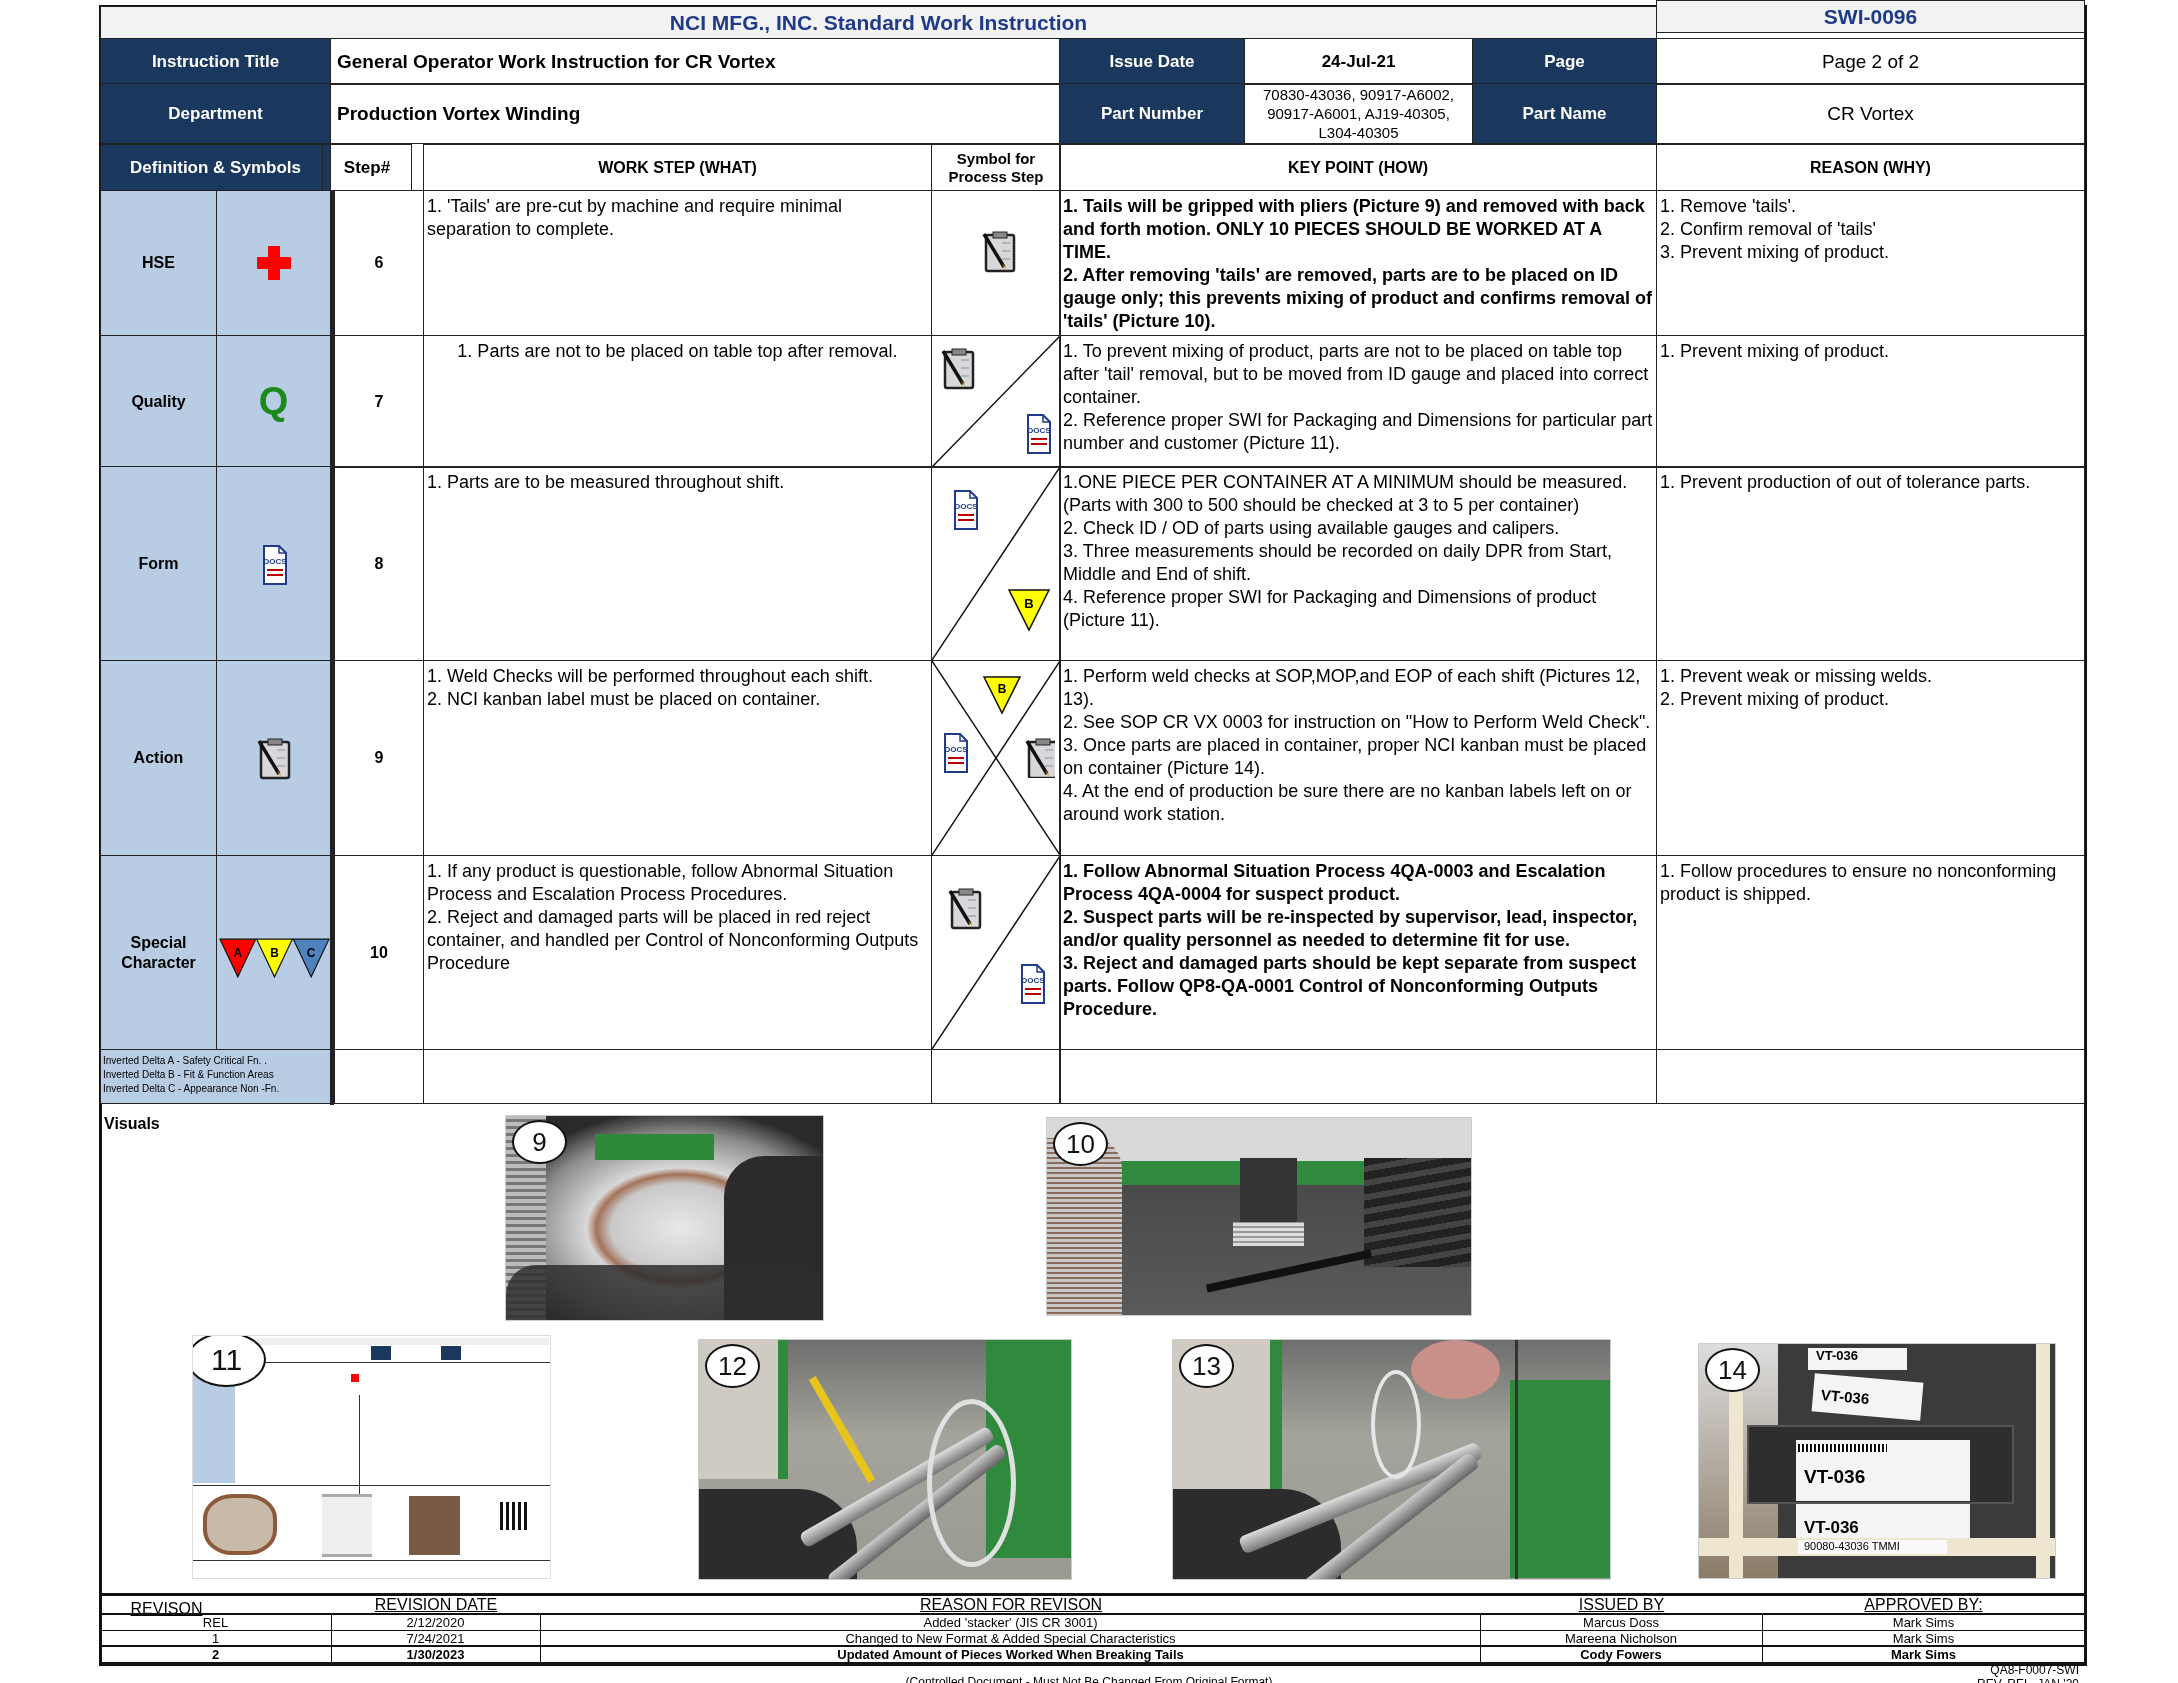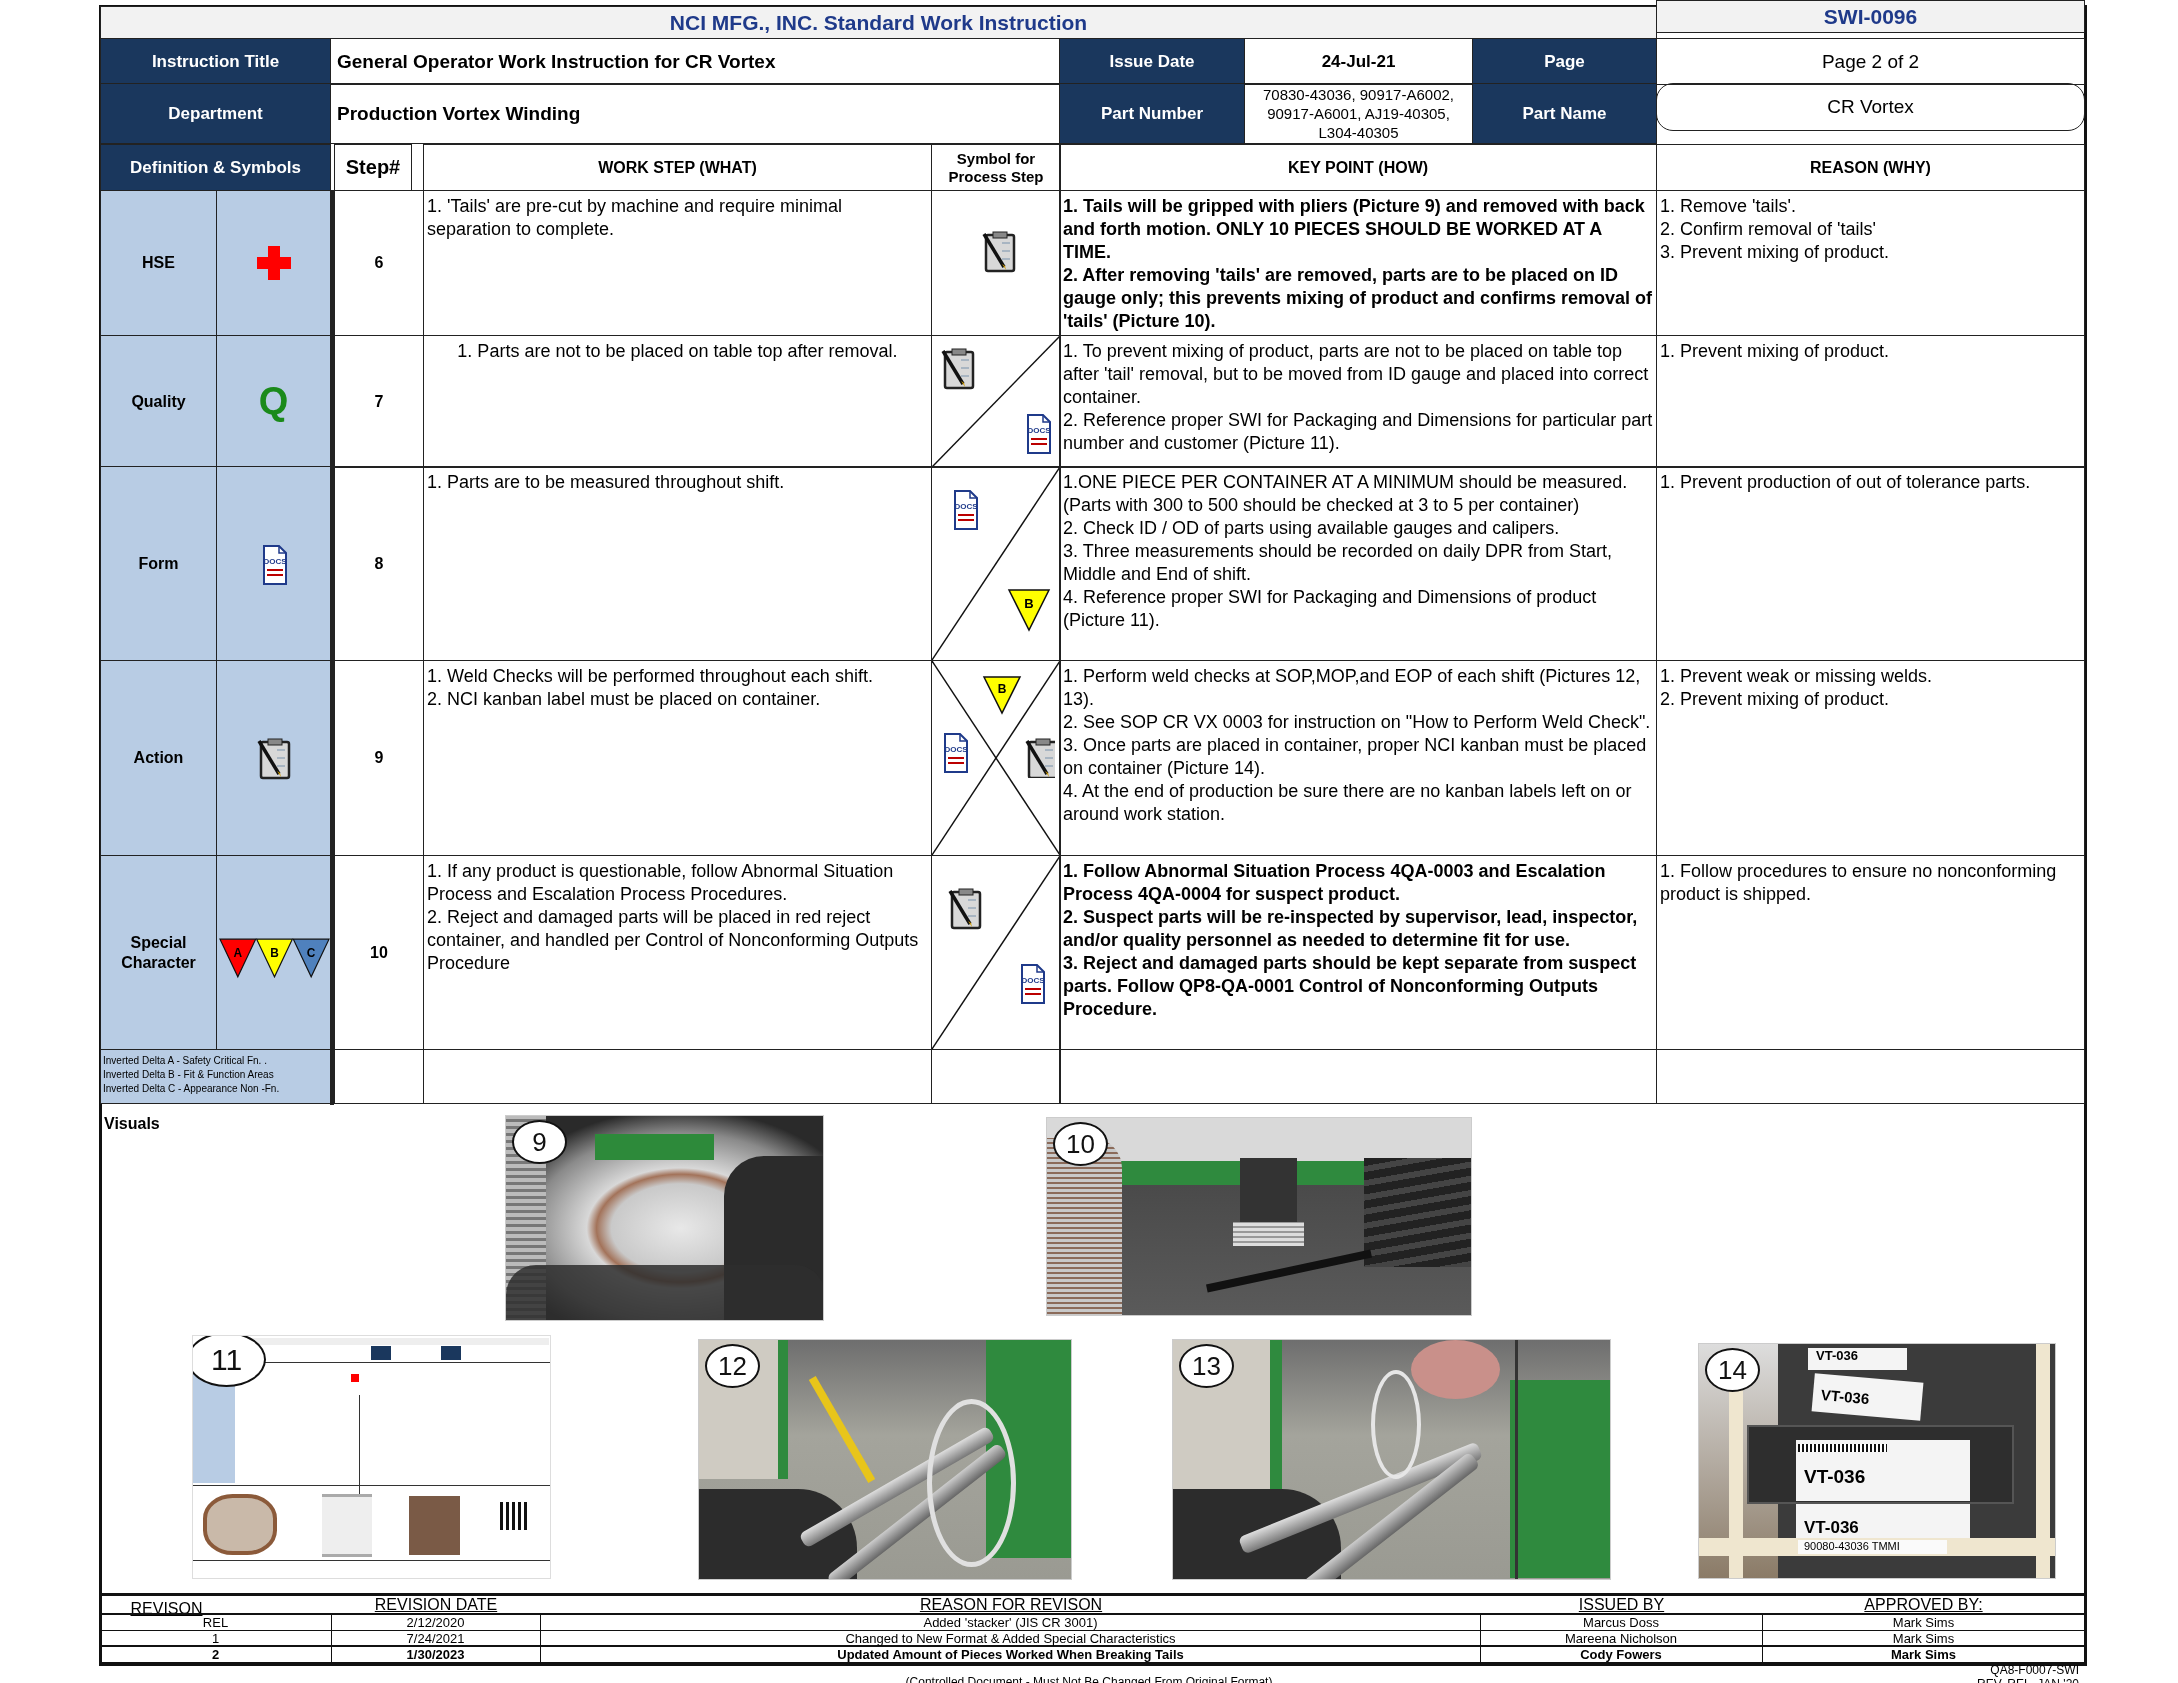--- a/index.html
+++ b/index.html
@@ -56,24 +56,24 @@
 <div class="cell navy" style="left:1059px;top:38px;width:186px;height:47px;">Issue Date</div>
 <div class="cell center bold" style="left:1244px;top:38px;width:229px;height:47px;font-size:17px;">24-Jul-21</div>
 <div class="cell navy" style="left:1472px;top:38px;width:185px;height:47px;">Page</div>
 <div class="cell center" style="left:1656px;top:38px;width:429px;height:47px;font-size:19px;">Page 2 of 2</div>
 
 <div class="cell navy" style="left:100px;top:83px;width:231px;height:61px;">Department</div>
 <div class="cell" style="left:330px;top:83px;width:731px;height:61px;display:flex;align-items:center;padding-left:6px;font-weight:bold;font-size:19px;">Production Vortex Winding</div>
 <div class="cell navy" style="left:1059px;top:83px;width:186px;height:61px;">Part Number</div>
 <div class="cell center" style="left:1244px;top:83px;width:229px;height:61px;font-size:15px;line-height:19px;padding:0 4px;">70830-43036, 90917-A6002, 90917-A6001, AJ19-40305, L304-40305</div>
 <div class="cell navy" style="left:1472px;top:83px;width:185px;height:61px;">Part Name</div>
-<div class="cell center" style="left:1656px;top:83px;width:429px;height:48px;font-size:19px;border-radius:17px;">CR Vortex</div>
+<div class="cell center" style="left:1656px;top:83px;width:429px;height:61px;font-size:19px;">CR Vortex</div>
 
 <div class="cell navy" style="left:100px;top:144px;width:231px;height:47px;">Definition &amp; Symbols</div>
-<div class="cell center bold" style="left:334px;top:144px;width:78px;height:47px;font-size:20px;">Step#</div>
+<div class="cell center bold" style="left:322px;top:144px;width:90px;height:47px;font-size:17px;">Step#</div>
 <div class="cell center bold" style="left:423px;top:144px;width:509px;height:47px;font-size:16px;">WORK STEP (WHAT)</div>
 <div class="cell center bold" style="left:931px;top:144px;width:130px;height:47px;font-size:15px;line-height:18px;">Symbol for Process Step</div>
 <div class="cell center bold" style="left:1059px;top:144px;width:598px;height:47px;font-size:16px;">KEY POINT (HOW)</div>
 <div class="cell center bold" style="left:1656px;top:144px;width:429px;height:47px;font-size:16px;">REASON (WHY)</div>
 
 <div class="cell lblue center bold" style="left:100px;top:190px;width:117px;height:146px;font-size:16px;">HSE</div>
 <div class="cell lblue" style="left:216px;top:190px;width:115px;height:146px;">
   <svg class="icon" style="left:40px;top:55px;" width="34" height="34" viewBox="0 0 34 34">
       <rect x="11" y="0" width="12" height="34" fill="#ff0000"></rect>
       <rect x="0" y="11" width="34" height="12" fill="#ff0000"></rect>

